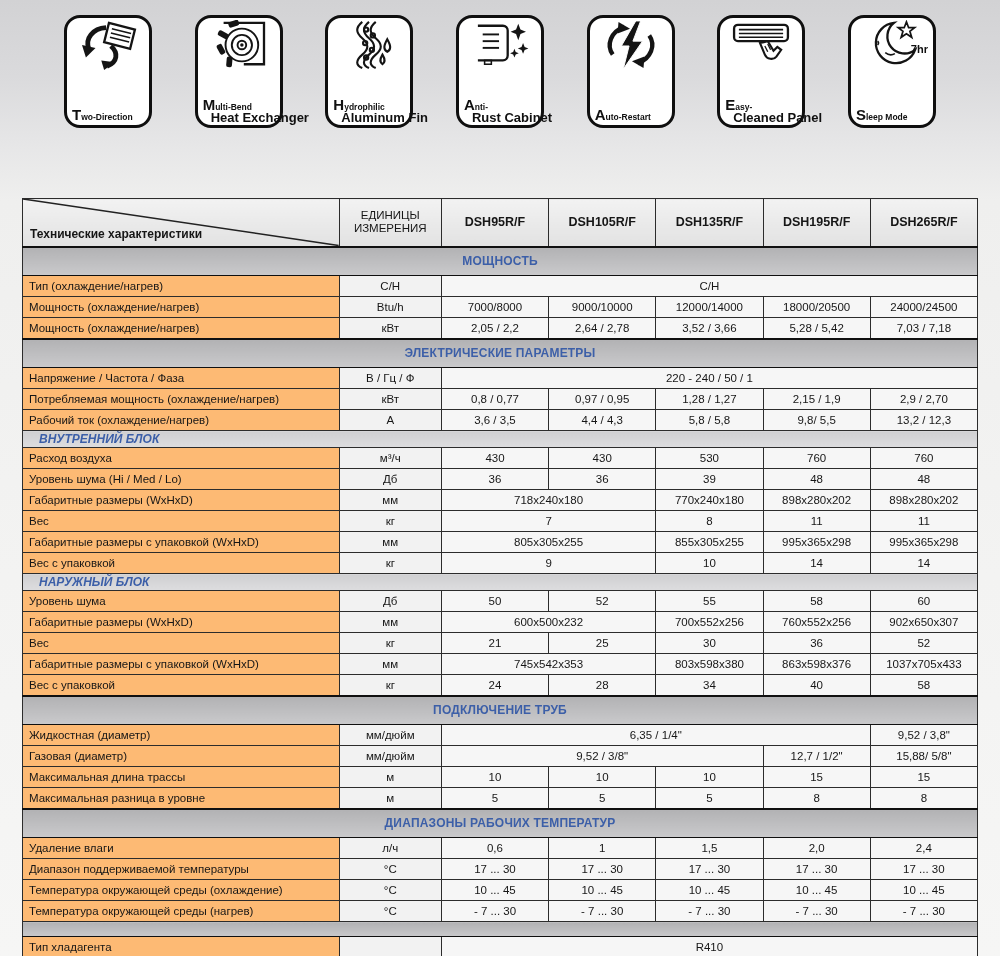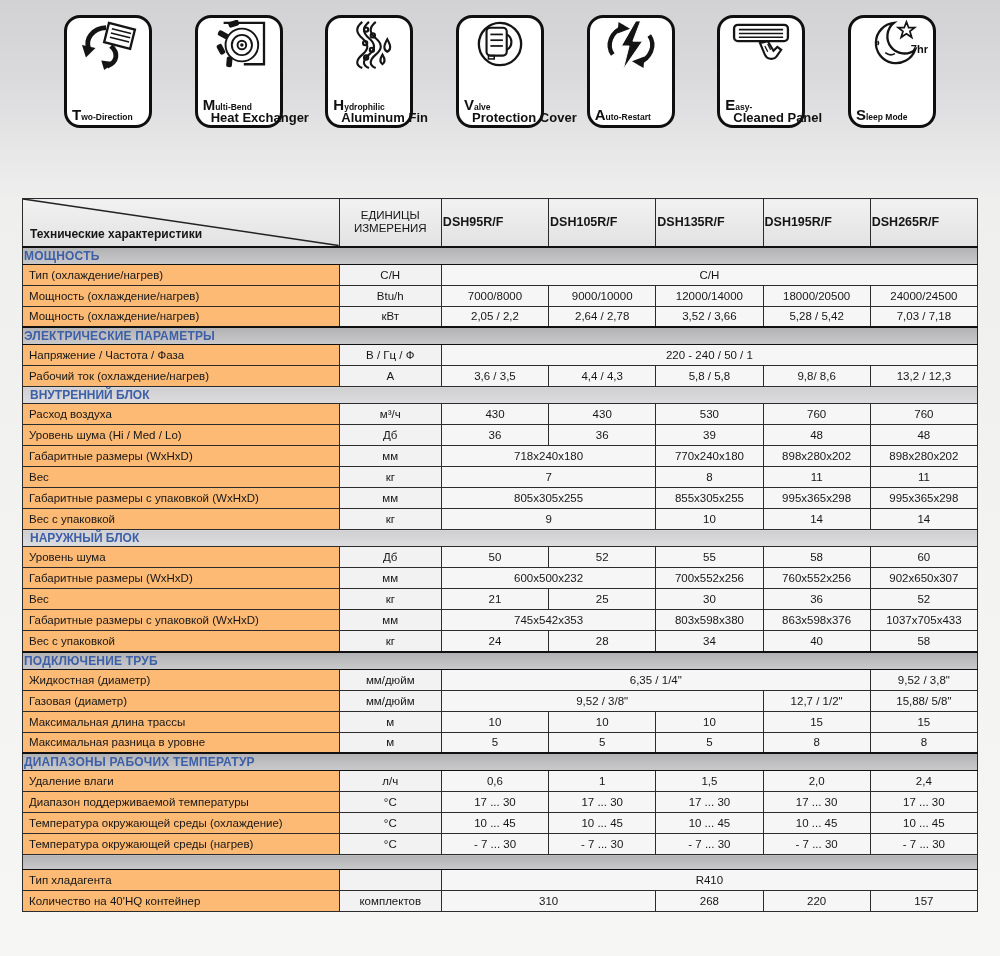--- a/index.html
+++ b/index.html
@@ -26,31 +26,31 @@
   
   .table-wrap { margin:70px 22px 0 22px; }
   table { width:956px; border-collapse:collapse; table-layout:fixed; border:1.5px solid #151515; }
   td, th { border:1px solid #2c2c2c; color:#161616; box-sizing:border-box; overflow:hidden; }
   .head th { background:linear-gradient(180deg,#f2f2f2,#e2e2e2); height:48px; border-bottom:2px solid #101010; }
   .h-diag { position:relative; }
   .h-diag .diag { position:absolute; left:0; top:0; width:100%; height:100%; }
   .h-model-lbl { position:absolute; top:4px; right:8px; font-size:12px; font-weight:bold;margin-top:42px; }
   .h-tech-lbl { position:absolute; bottom:5px; left:7px; font-size:12px; font-weight:bold; }
   .h-units { font-size:11.5px; font-weight:normal; text-align:center; line-height:13px; padding:0 10px; }
-  .h-model { font-size:12.5px; font-weight:bold; text-align:left; }
+  .h-model { font-size:12.5px; font-weight:bold; text-align:center; }
   tr.sec td {
     background:linear-gradient(180deg,#b2b2b4,#c9c9cb);
-    color:#3c5fa8; font-weight:bold; text-align:left;
-    font-size:12px; height:17px; letter-spacing:0.2px;
+    color:#3c5fa8; font-weight:bold; text-align:center;
+    font-size:12px; height:29px; letter-spacing:0.2px;
     border-top:2px solid #101010; border-bottom:1.5px solid #101010;
   }
   tr.sub td {
     background:linear-gradient(180deg,#cfcfd1,#dddddf);
-    color:#3c5fa8; font-weight:bold; text-align:left;
-    font-size:12px; height:17px; padding-left:7px;
+    color:#3c5fa8; font-weight:bold; font-style:italic; text-align:left;
+    font-size:12px; height:17px; padding-left:16px;
   }
   tr.divrow td {
     background:linear-gradient(180deg,#b2b2b4,#c9c9cb); height:15px;
     border-top:1.5px solid #101010; border-bottom:1.5px solid #101010;
   }
   tr.data td { height:21px; font-size:11.5px; }
   .label-cell { text-align:left; padding:0 6px; background:#fdba74; }
   .unit-cell  { text-align:center; background:#f2f2f2; }
   .val-cell   { text-align:center; background:#f6f6f6; }
 </style>
@@ -104,30 +104,33 @@
             <circle cx="28" cy="39" r="2.2"></circle>
             <path d="M50,20 C46,27 46,31 50,33 C54,31 54,27 50,20 Z"></path>
             <path d="M45,36 C42,41 42,44 45,46 C48,44 48,41 45,36 Z"></path>
           </g>
         </svg></div>
       <div class="icon-label"><span class="big">H</span><span class="rest">ydrophilic</span><span class="line2">Aluminum Fin</span></div>
     </div>
     <div class="icon-box">
       <div class="icon-art"><svg viewBox="0 0 62 52">
           <g fill="none" stroke="#141414">
-            <circle cx="31" cy="25" r="22" stroke-width="2.4" fill="#fff"></circle>
-            <rect x="17" y="8" width="21" height="29" rx="4" stroke-width="2.2" fill="#fff"></rect>
-            <path d="M38,15 A9,9 0 0 1 38,31" stroke-width="2.2"></path>
-            <line x1="21" y1="15" x2="34" y2="15" stroke-width="1.8"></line>
-            <line x1="21" y1="21" x2="34" y2="21" stroke-width="1.8"></line>
-            <line x1="21" y1="27" x2="34" y2="27" stroke-width="1.8"></line>
-            <rect x="19" y="37" width="6" height="3.5" stroke-width="1.6"></rect>
-          </g>
-        </svg></div>
-      <div class="icon-label"><span class="big">V</span><span class="rest">alve</span><span class="line2">Protection Cover</span></div>
+            <path d="M8,6 H34 A5,5 0 0 1 39,11 V37 A5,5 0 0 1 34,42 H8" stroke-width="2.4" fill="#fff"></path>
+            <line x1="13" y1="15" x2="30" y2="15" stroke-width="2"></line>
+            <line x1="13" y1="22" x2="30" y2="22" stroke-width="2"></line>
+            <line x1="13" y1="29" x2="30" y2="29" stroke-width="2"></line>
+            <rect x="15" y="42" width="7" height="4" stroke-width="1.6"></rect>
+          </g>
+          <g fill="#141414">
+            <path d="M50,4 L52.3,10 L58,12.3 L52.3,14.6 L50,21 L47.7,14.6 L42,12.3 L47.7,10 Z"></path>
+            <path d="M55,24 L56.6,28 L60.5,29.6 L56.6,31.2 L55,35 L53.4,31.2 L49.5,29.6 L53.4,28 Z"></path>
+            <path d="M46,30 L47.3,33.2 L50.5,34.5 L47.3,35.8 L46,39 L44.7,35.8 L41.5,34.5 L44.7,33.2 Z"></path>
+          </g>
+        </svg></div>
+      <div class="icon-label"><span class="big">A</span><span class="rest">nti-</span><span class="line2">Rust Cabinet</span></div>
     </div>
     <div class="icon-box">
       <div class="icon-art"><svg viewBox="0 0 62 52">
           <g fill="none" stroke="#141414">
             <path d="M12,36 C5,26 10,12 24,7" stroke-width="4.5"></path>
             <path d="M50,16 C57,26 52,40 38,45" stroke-width="4.5"></path>
           </g>
           <polygon points="18,2 30,9 17,14" fill="#141414"></polygon>
           <polygon points="44,50 32,43 45,38" fill="#141414"></polygon>
           <polygon points="36,1 21,27 29,27 23,51 43,22 33,22 41,1" fill="#141414" stroke="#fff" stroke-width="1"></polygon>
@@ -216,26 +219,35 @@
         </tr>
         <tr class="sec">
           <td colspan="7">ЭЛЕКТРИЧЕСКИЕ ПАРАМЕТРЫ</td>
         </tr>
         <tr class="data">
           <td class="label-cell">Напряжение / Частота / Фаза</td>
           <td class="unit-cell">В / Гц / Ф</td>
           <td class="val-cell" colspan="5">220 - 240 / 50 / 1</td>
         </tr>
         <tr class="data">
+          <td class="label-cell">Потребляемая мощность (охлаждение/нагрев)</td>
+          <td class="unit-cell">кВт</td>
+          <td class="val-cell" colspan="1">0,8 / 0,77</td>
+          <td class="val-cell" colspan="1">0,97 / 0,95</td>
+          <td class="val-cell" colspan="1">1,28 / 1,27</td>
+          <td class="val-cell" colspan="1">2,15 / 1,9</td>
+          <td class="val-cell" colspan="1">2,9 / 2,70</td>
+        </tr>
+        <tr class="data">
           <td class="label-cell">Рабочий ток (охлаждение/нагрев)</td>
           <td class="unit-cell">А</td>
           <td class="val-cell" colspan="1">3,6 / 3,5</td>
           <td class="val-cell" colspan="1">4,4 / 4,3</td>
           <td class="val-cell" colspan="1">5,8 / 5,8</td>
-          <td class="val-cell" colspan="1">9,8/ 8,6</td>
+          <td class="val-cell" colspan="1">9,8/ 5,5</td>
           <td class="val-cell" colspan="1">13,2 / 12,3</td>
         </tr>
         <tr class="sub">
           <td colspan="7">ВНУТРЕННИЙ БЛОК</td>
         </tr>
         <tr class="data">
           <td class="label-cell">Расход воздуха</td>
           <td class="unit-cell">м³/ч</td>
           <td class="val-cell" colspan="1">430</td>
           <td class="val-cell" colspan="1">430</td>

